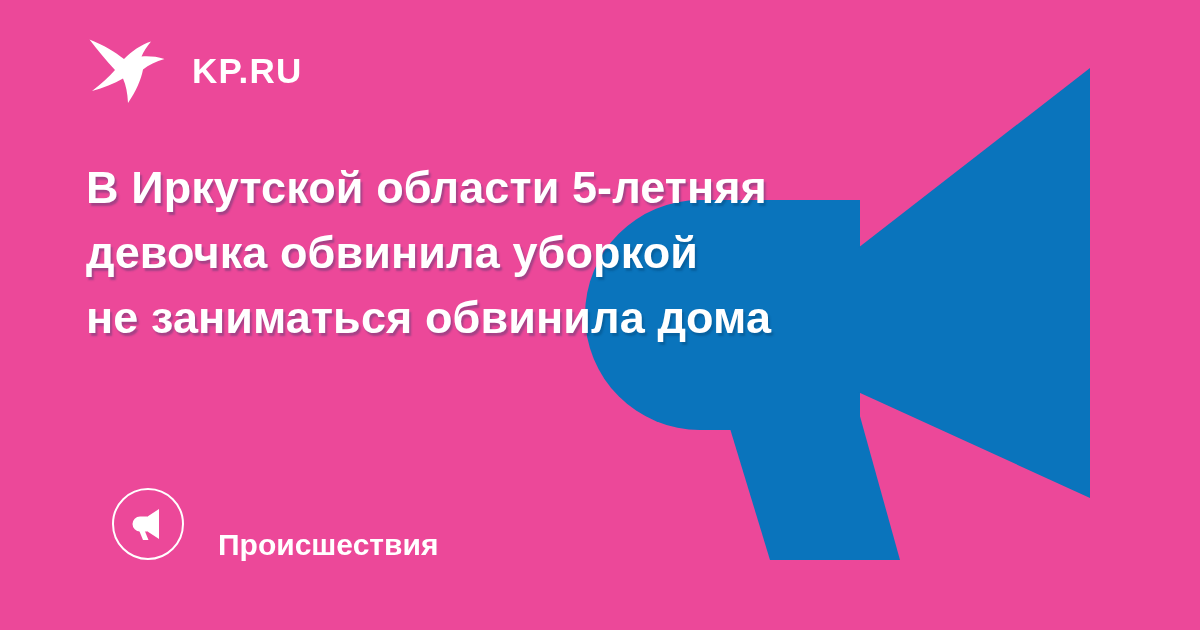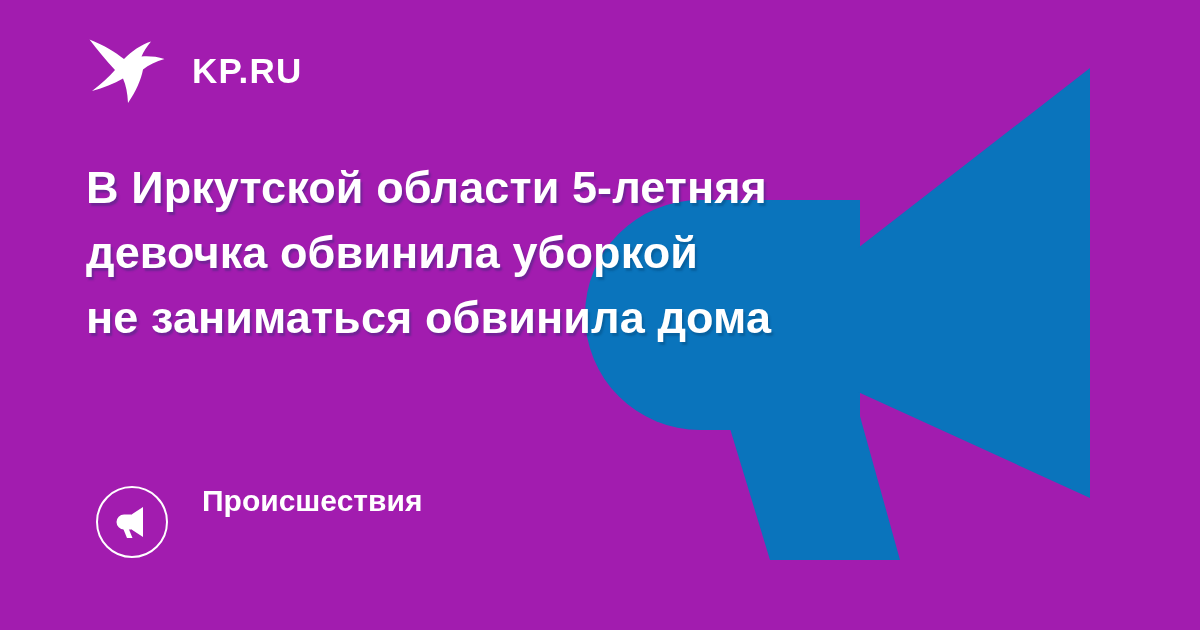--- a/index.html
+++ b/index.html
@@ -11,21 +11,21 @@
     height: 630px;
     overflow: hidden;
     font-family: "Liberation Sans", "DejaVu Sans", sans-serif;
     background: #0682cc;
   }
 
   .card {
     position: relative;
     width: 1200px;
     height: 630px;
-    background: #a21caf;
+    background: #ec4899;
     overflow: hidden;
   }
 
   
   .bg-watermark {
     position: absolute;
     left: 0;
     top: 0;
     width: 1200px;
     height: 630px;
@@ -73,24 +73,24 @@
     font-family: "Liberation Sans", "DejaVu Sans", sans-serif;
   }
   .headline-line {
     display: block;
     white-space: nowrap;
   }
 
   
   .category {
     position: absolute;
-    left: 96px;
+    left: 112px;
     top: 486px;
     display: flex;
-    align-items: flex-start;
+    align-items: flex-end;
     height: 74px;
   }
   .category-circle {
     width: 72px;
     height: 72px;
     border-radius: 50%;
     border: 2px solid #ffffff;
     box-sizing: border-box;
     display: flex;
     align-items: center;

